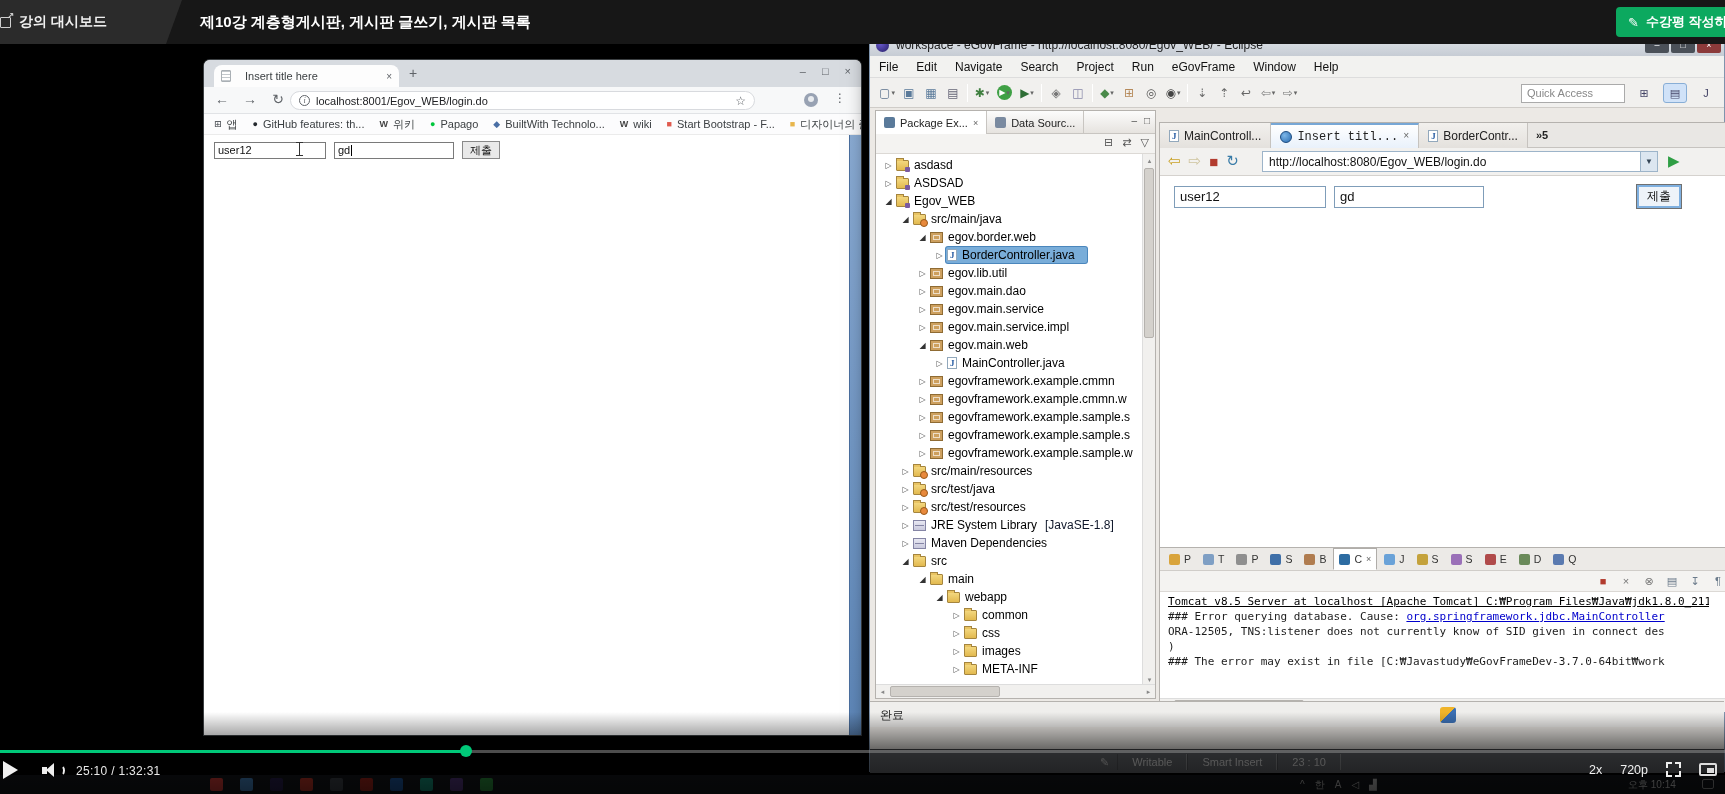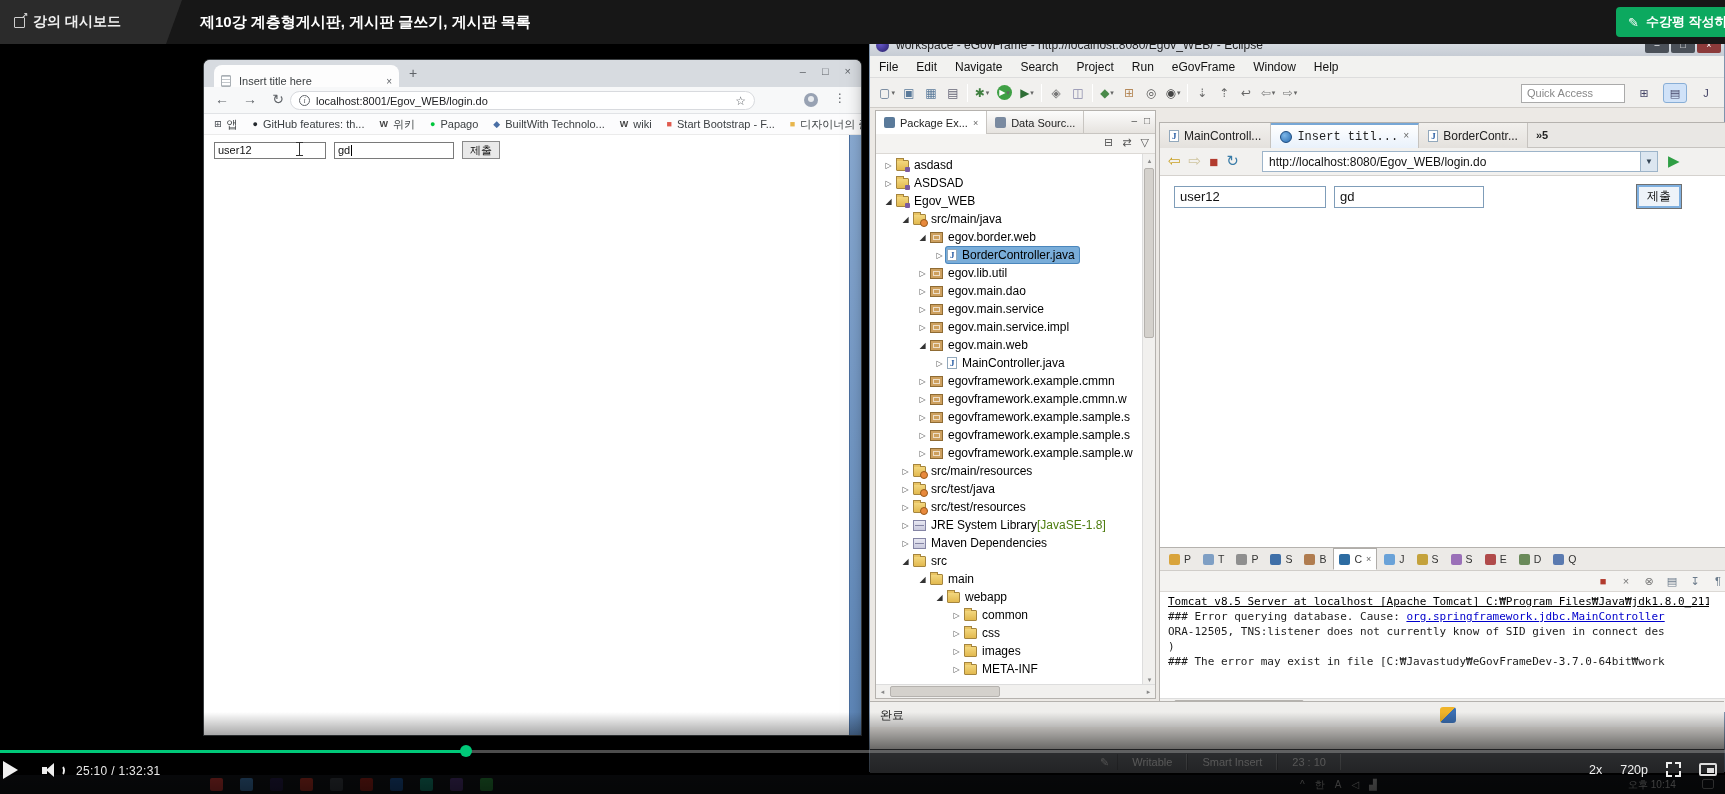--- a/index.html
+++ b/index.html
@@ -5,32 +5,32 @@
   * { box-sizing: border-box; margin: 0; padding: 0; }
   html,body { background:#000; }
   #stage {
     position: relative; width: 1725px; height: 794px; overflow: hidden;
     background:#000; font-family:"Liberation Sans","DejaVu Sans",sans-serif;
   }
   
   .hdr { position:absolute; left:0; top:0; width:1725px; height:44px; background:#171717; z-index:30; }
   .hdr-box { position:absolute; left:0; top:0; height:44px; width:182px; background:#2b2b2b;
     clip-path:polygon(0 0,100% 0,calc(100% - 16px) 100%,0 100%);
-    display:flex; align-items:center; gap:8px; padding-left:14px; color:#f0f0f0; font-size:14px; font-weight:bold; }
+    display:flex; align-items:center; gap:8px; color:#f0f0f0; font-size:14px; font-weight:bold; }
   .extlink { position:relative; width:11px; height:11px; border:1.5px solid #cfcfcf; border-radius:1px; }
   .extlink::after { content:"↗"; position:absolute; right:-4px; top:-7px; font-size:9px; color:#cfcfcf; }
   .hdr-title { position:absolute; left:200px; top:0; line-height:44px; color:#fff; font-size:15px; font-weight:bold; white-space:nowrap; }
   .review-btn { position:absolute; left:1616px; top:7px; height:30px; width:170px; background:#0ca95f; border-radius:4px;
     color:#fff; font-size:13px; font-weight:bold; display:flex; align-items:center; gap:7px; padding:0 12px; white-space:nowrap; overflow:hidden; }
   
   .chrome { position:absolute; left:204px; top:60px; width:657px; height:675px; background:#fff;
     border-radius:6px 6px 0 0; box-shadow:0 0 0 1px #3c4043,0 6px 20px rgba(0,0,0,.6); z-index:5; }
   .c-tabstrip { position:absolute; left:0; top:0; width:100%; height:27px; background:#d7dbe0; border-radius:6px 6px 0 0; }
   .c-tab { position:absolute; left:10px; top:5px; width:185px; height:22px; background:#fdfdfd; border-radius:8px 8px 0 0;
-    display:flex; align-items:center; gap:8px; padding:16px 7px; font-size:11px; color:#3c4043; }
+    display:flex; align-items:center; gap:14px; padding:6px 7px; font-size:11px; color:#3c4043; }
   .c-fav { width:10px; height:12px; background:#fff; border:1px solid #aab0b5; border-radius:1px; flex:none;
     background-image:linear-gradient(#c3c8cc 1px,transparent 1px); background-size:100% 3px; background-position:0 3px; }
   .c-tab-title { flex:1; white-space:nowrap; overflow:hidden; }
   .gly { color:#5f6368; }
   .c-plus { position:absolute; left:205px; top:5px; font-size:14px; color:#5f6368; }
   .c-winbtns { position:absolute; right:10px; top:5px; display:flex; gap:16px; font-size:11px; color:#5f6368; }
   .c-navbar { position:absolute; left:0; top:27px; width:100%; height:27px; background:#f7f8f9; border-bottom:1px solid #e1e3e6; }
   .c-nav { position:absolute; left:10px; top:4px; display:flex; gap:12px; font-size:14px; color:#5f6368; }
   .c-nav span { width:16px; text-align:center; }
   .c-urlbar { position:absolute; left:86px; top:4px; width:465px; height:19px; background:#fff; border:1px solid #d8dade;
@@ -90,21 +90,21 @@
   .pminmax { position:absolute; right:5px; top:4px; display:flex; gap:7px; font-size:10px; color:#555; }
   .ptool { position:absolute; left:0; top:23px; width:100%; height:20px; background:#f4f3f1; border-bottom:1px solid #dcd9d5; }
   .ptool-icons { position:absolute; right:6px; top:2px; display:flex; gap:9px; font-size:11px; color:#555; }
   .ptree { position:absolute; left:0; top:43px; width:266px; height:532px; overflow:hidden; padding-top:2px; }
   .trow { display:flex; align-items:center; height:18px; white-space:nowrap; font-size:12px; color:#000; }
   .arrow { width:13px; text-align:center; font-size:8px; color:#555; flex:none; }
   .f-state-collapsed > .arrow::before { content:"▷"; }
   .f-state-expanded > .arrow::before { content:"◢"; color:#333; }
   .tcell { display:flex; align-items:center; padding:1px 4px 1px 1px; border-radius:2px; }
   .f-sel-true .tcell { background:#79add9; box-shadow:0 0 0 1px #4a86bc; }
-  .tsuffix { color:#4d7c0f; margin-left:0; }
+  .tsuffix { color:#0f172a; margin-left:8px; }
   .f-level-0 { padding-left:6px; } .f-level-1 { padding-left:23px; } .f-level-2 { padding-left:40px; }
   .f-level-3 { padding-left:57px; } .f-level-4 { padding-left:74px; }
   .ticon { width:13px; height:11px; margin-right:5px; position:relative; flex:none; }
   .f-icon-folder .ticon, .f-icon-project .ticon, .f-icon-srcfolder .ticon {
     background:linear-gradient(#f3d77e,#e2b94f); border:1px solid #a5853e; border-radius:1px; }
   .f-icon-folder .ticon::before, .f-icon-project .ticon::before, .f-icon-srcfolder .ticon::before {
     content:""; position:absolute; top:-3px; left:-1px; width:6px; height:2px; background:#e9c463; border:1px solid #a5853e; border-bottom:none; }
   .f-icon-project .ticon::after { content:""; position:absolute; right:-2px; bottom:-2px; width:5px; height:5px; background:#7a5aa0; border-radius:1px; }
   .f-icon-srcfolder .ticon::after { content:""; position:absolute; right:-3px; bottom:-3px; width:6px; height:6px; background:#e8893c; border:1px solid #9a5a1a; border-radius:50%; }
   .f-icon-package .ticon { background:#cda05f; border:1px solid #8f6b33; }

